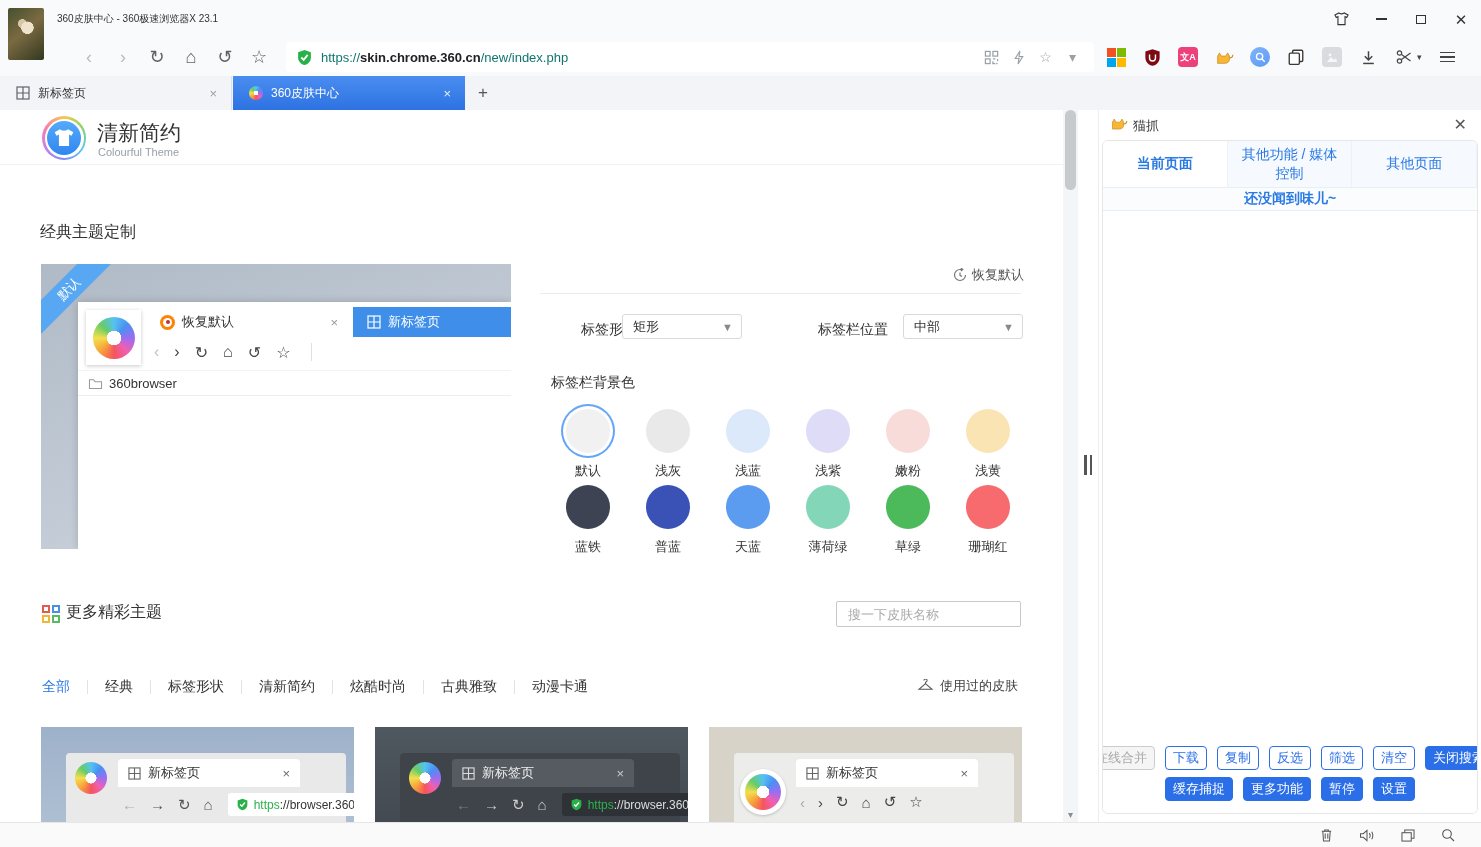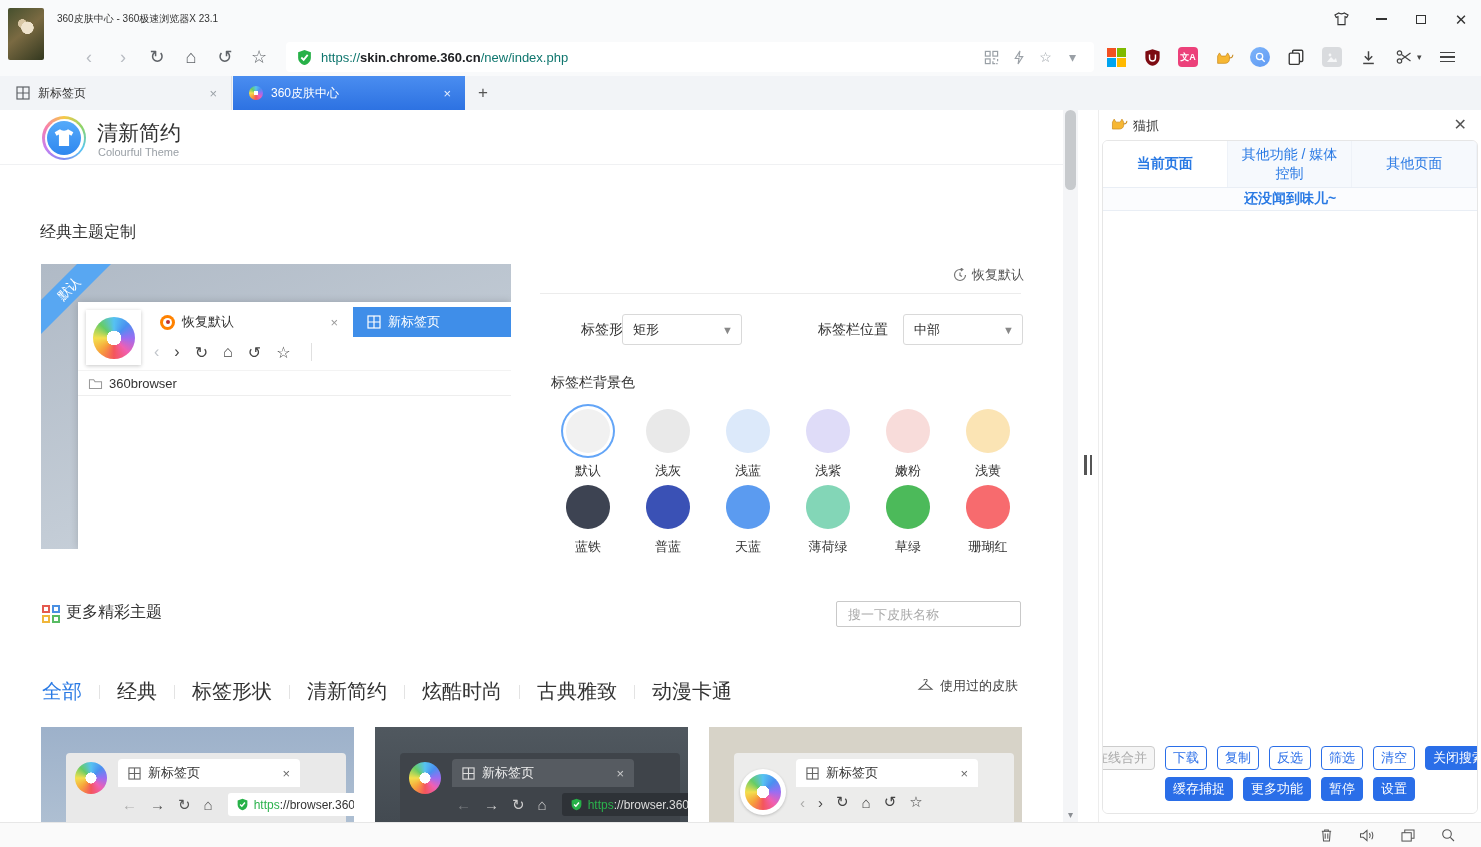--- a/index.html
+++ b/index.html
@@ -81,36 +81,36 @@
   .ptab2{position:absolute;left:275px;top:5px;right:0;height:30px;background:#3f8ee9;color:#fff;display:flex;align-items:center;gap:7px;padding-left:14px;font-size:13px}
   .pnav{position:absolute;left:76px;top:36px;height:28px;display:flex;align-items:center;gap:15px;font-size:16px;color:#444}
   .pnav .dis{color:#c2c6cb}
   .pnav .pdiv{width:1px;height:18px;background:#e0e0e0;margin-left:6px}
   .pbm{position:absolute;left:0;top:68px;right:0;height:26px;border-top:1px solid #f3f3f3;border-bottom:1px solid #eee;display:flex;align-items:center;gap:6px;padding-left:10px;font-size:13px;color:#333}
 
   
   .restore{position:absolute;left:953px;top:156px;display:flex;align-items:center;gap:5px;font-size:13px;color:#555}
   .cdiv{position:absolute;left:540px;top:183px;width:481px;height:1px;background:#ececec}
   .clabel{position:absolute;font-size:14px;color:#333}
-  .csel{position:absolute;width:120px;height:31px;border:1px solid #d9d9d9;border-radius:3px;background:#fff;display:flex;align-items:center;padding:0 8px 0 10px;font-size:13px;color:#333}
+  .csel{position:absolute;width:120px;height:25px;border:1px solid #d9d9d9;border-radius:3px;background:#fff;display:flex;align-items:center;padding:0 8px 0 10px;font-size:13px;color:#333}
   .csel .caret{margin-left:auto;color:#888;font-size:11px}
   .swgrid{position:absolute;left:548px;top:295px;width:480px}
   .swcell{position:absolute;width:80px;text-align:center}
   .swc{width:44px;height:44px;border-radius:50%;margin:0 auto}
   .swc.sel{box-shadow:0 0 0 3px #fff,0 0 0 5px #63a5f7}
   .swname{margin-top:9px;font-size:13px;color:#333}
 
   
   .moreic{position:absolute;left:42px;top:495px;display:grid;grid-template-columns:8px 8px;grid-template-rows:8px 8px;gap:2px}
   .moreic b{display:block;border-width:2px;border-style:solid;background:#fff}
   .sec2title{position:absolute;left:66px;top:492px;font-size:16px;color:#333}
   .searchbox{position:absolute;left:836px;top:491px;width:185px;height:26px;border:1px solid #c9c9c9;border-radius:2px;background:#fff;display:flex;align-items:center;padding:0 6px;gap:5px}
   .searchbox input{border:0;outline:none;flex:1;font-size:13px;color:#333;font-family:"Liberation Sans",sans-serif;background:transparent}
   .searchbox input::placeholder{color:#aaa}
-  .filters{position:absolute;left:42px;top:568px;display:flex;align-items:center;font-size:20px;color:#333}
+  .filters{position:absolute;left:42px;top:568px;display:flex;align-items:center;font-size:14px;color:#333}
   .filters .fsep{width:1px;height:14px;background:#e3e3e3;margin:0 17px}
   .filters .on{color:#2a7ae4}
   .used{position:absolute;top:567px;left:917px;display:flex;align-items:center;gap:6px;font-size:13px;color:#444}
 
   
   .tcard{position:absolute;top:617px;width:313px;height:95px;overflow:hidden}
   .tc1{left:41px;background:linear-gradient(180deg,#9db1ca,#aebfd2)}
   .tc2{left:375px;background:linear-gradient(180deg,#50585f,#434a51)}
   .tc3{left:709px;background:#d7d3c8}
   .twin{position:absolute;left:25px;top:26px;right:8px;height:90px;border-radius:4px 4px 0 0}

